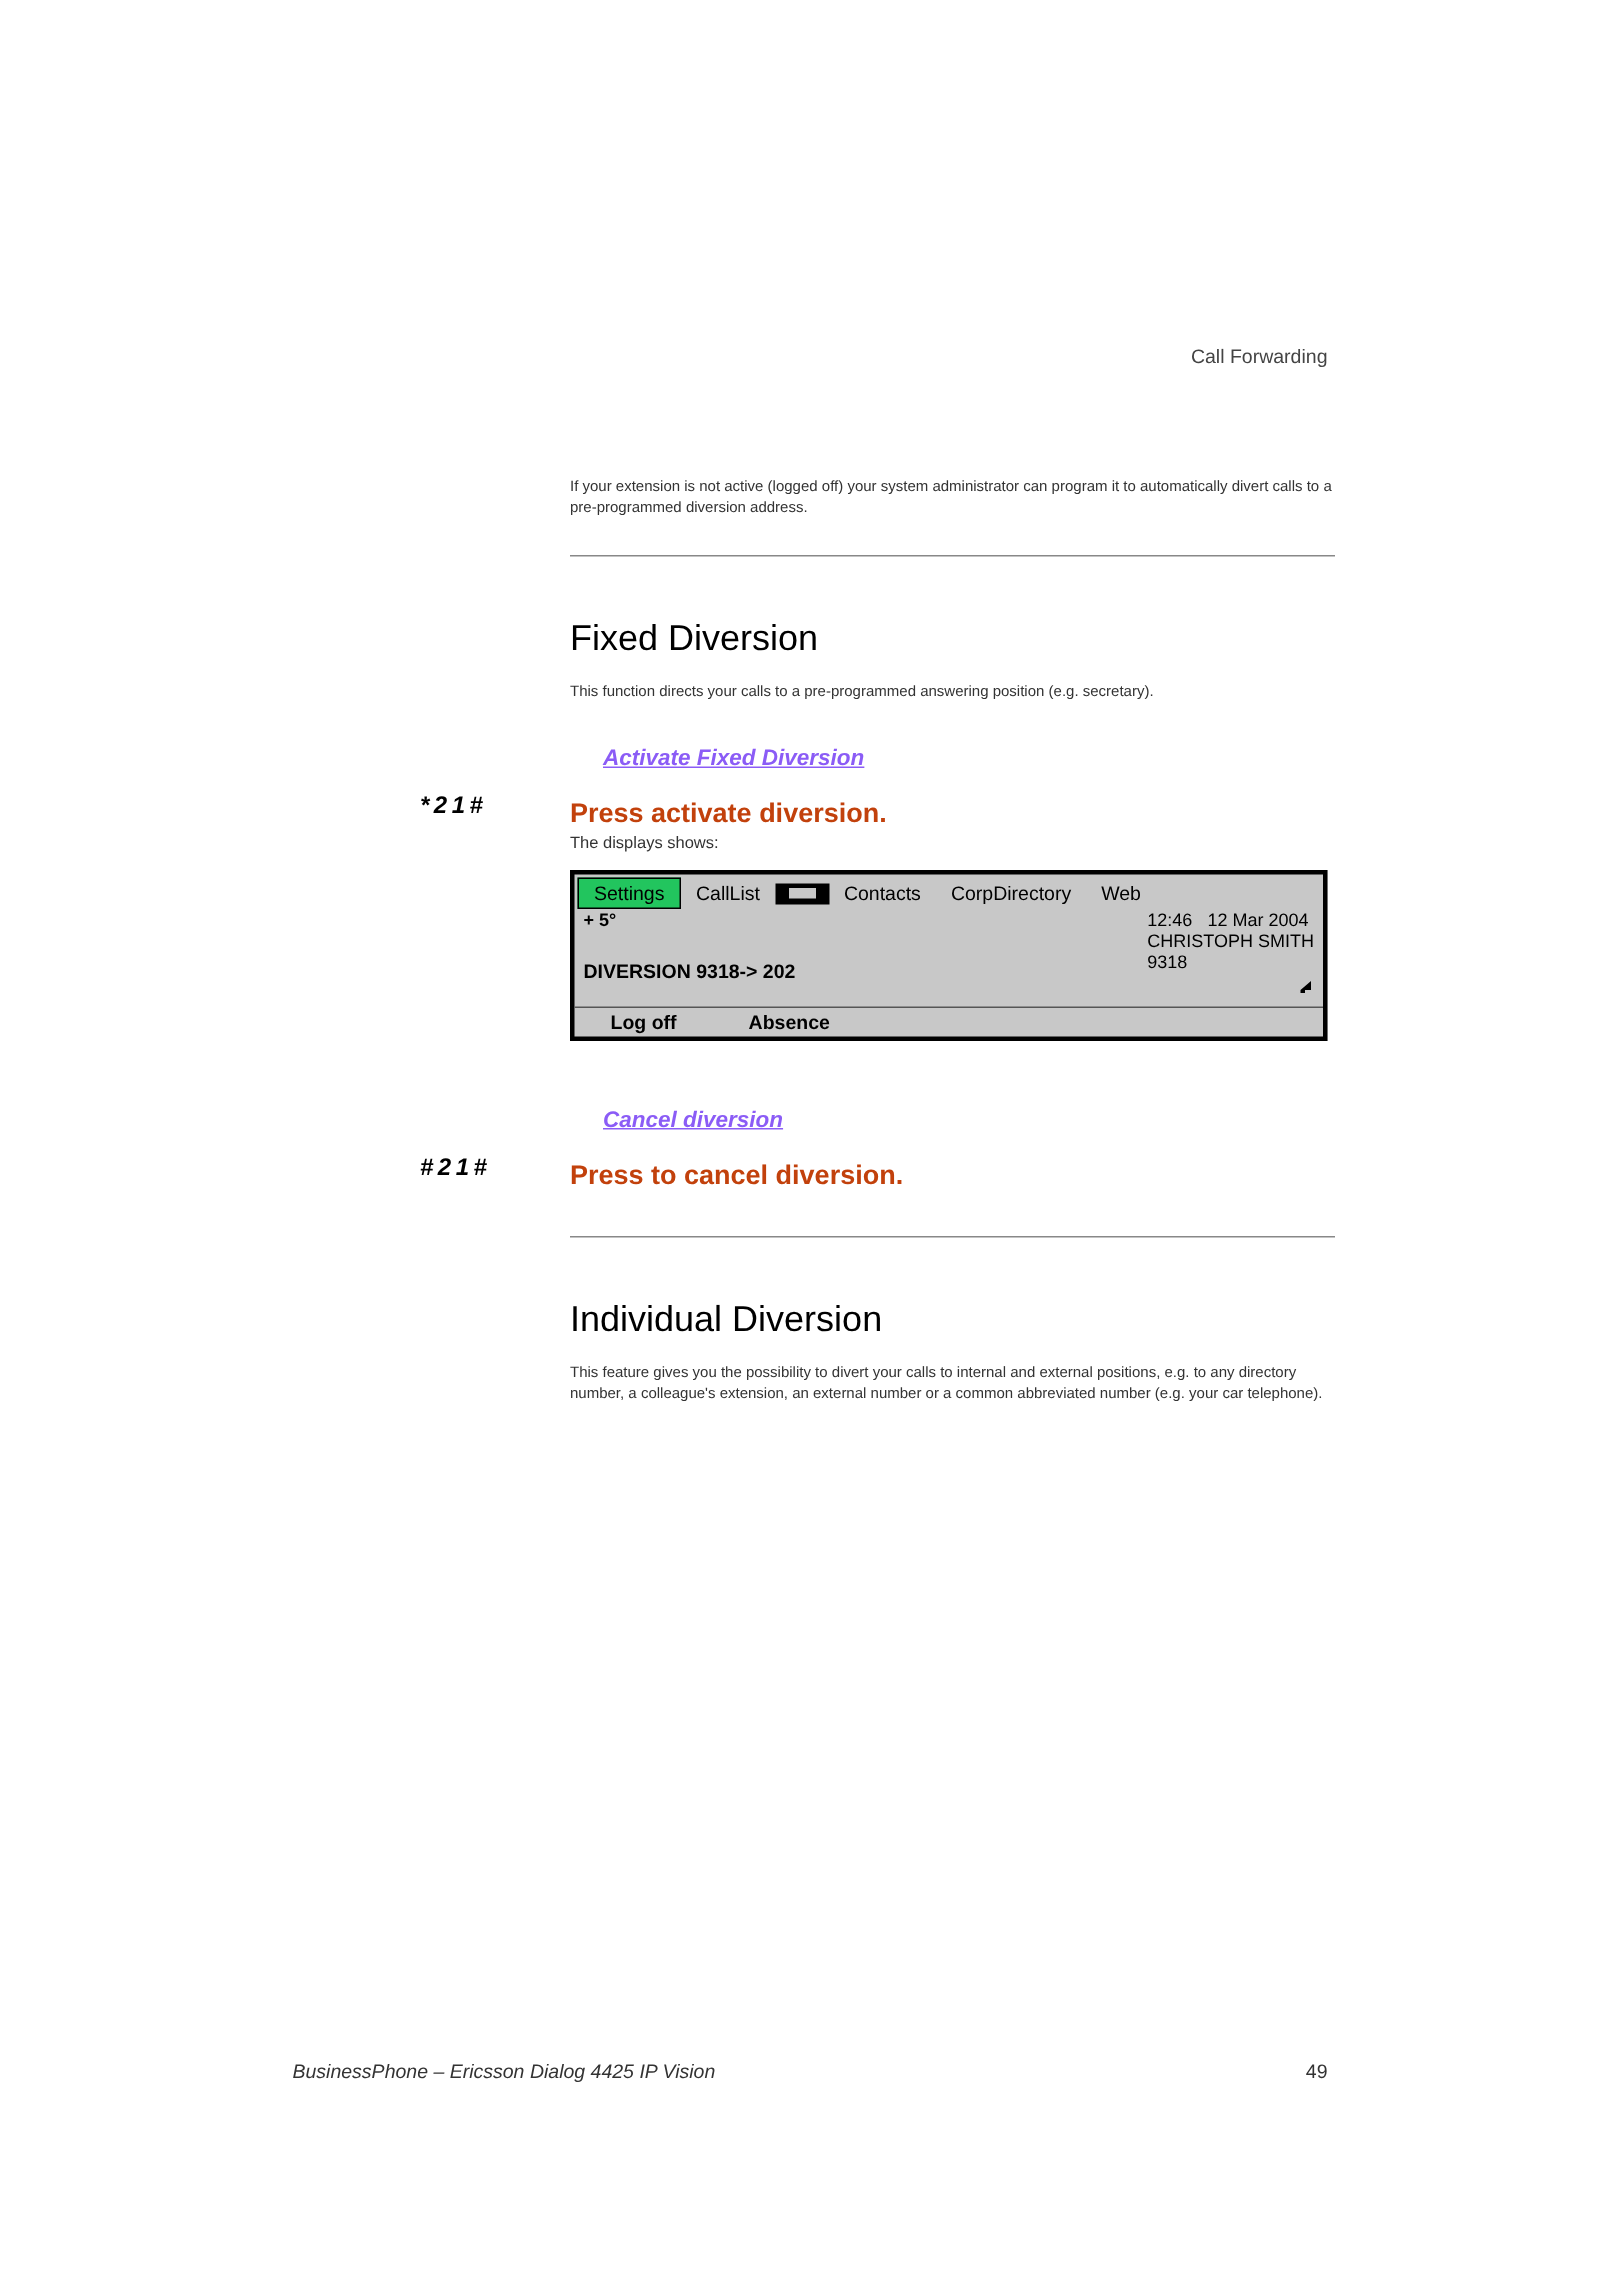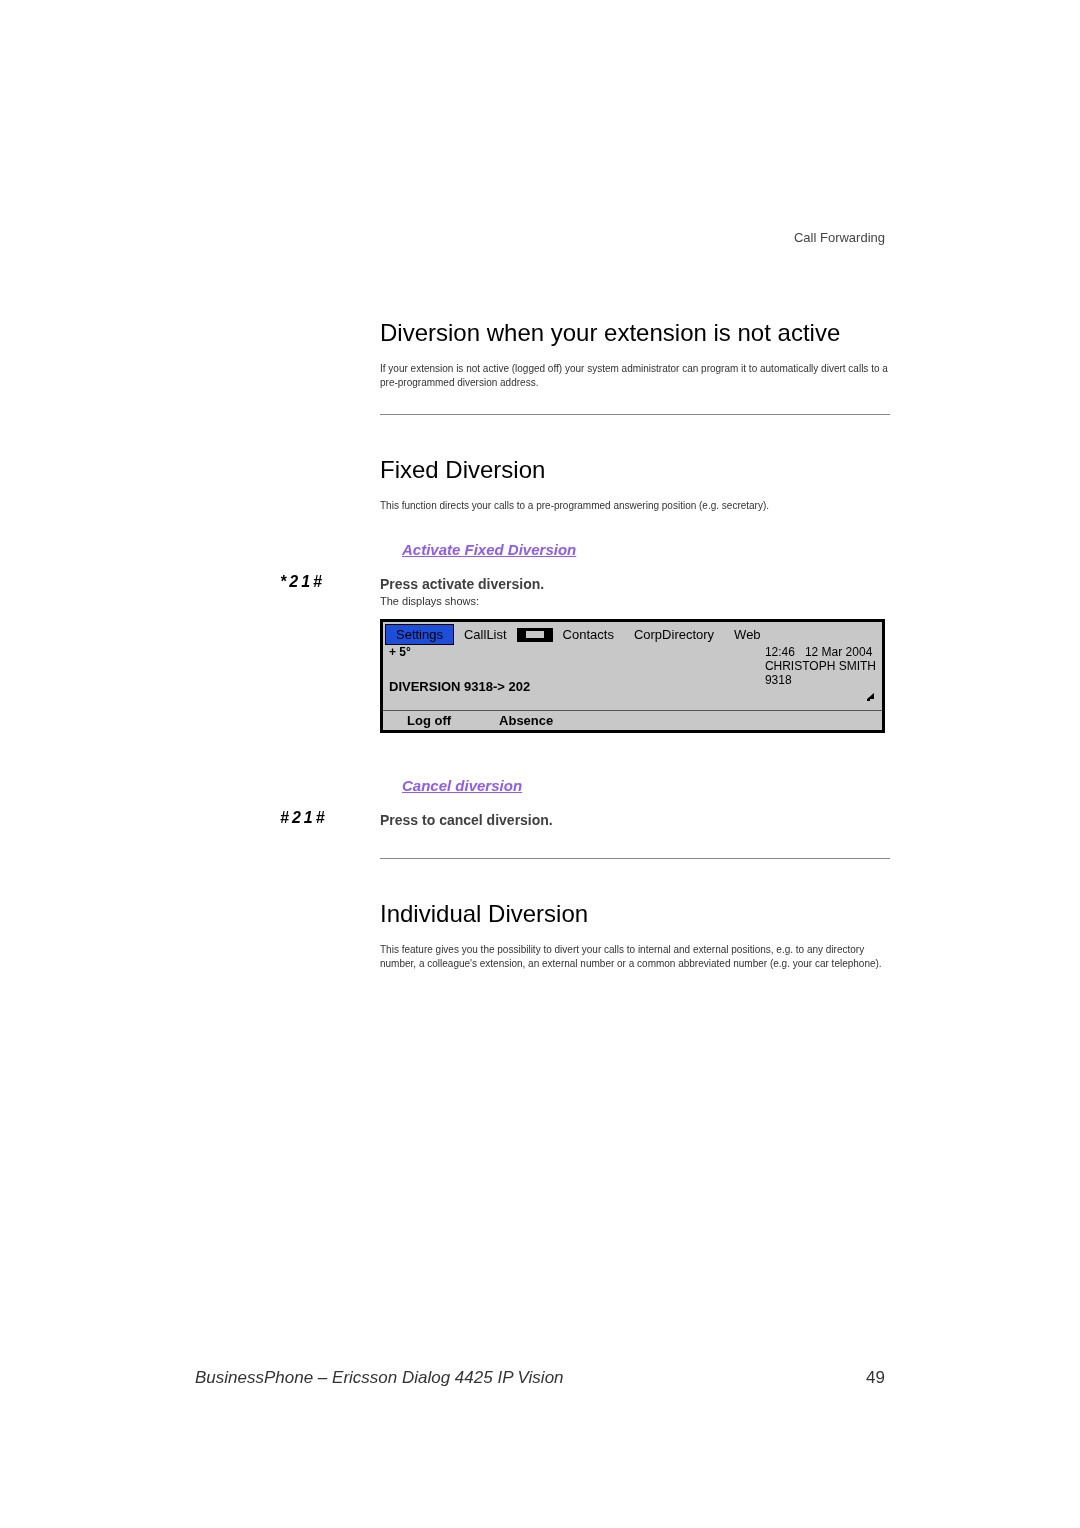--- a/index.html
+++ b/index.html
@@ -59,23 +59,23 @@
       font-size: 15px;
       font-weight: bold;
       font-style: italic;
       text-decoration: underline;
       color: #8b5cf6;
       margin-bottom: 18px;
       margin-top: 28px;
       margin-left: 22px;
     }
     .action-line {
-      font-size: 14px;
-      font-weight: bold;
-      color: #404040;
+      font-size: 18px;
+      font-weight: bold;
+      color: #c2410c;
       margin-bottom: 3px;
     }
     .sub-line {
       font-size: 11px;
       color: #333;
       margin-bottom: 12px;
     }
     .phone-display {
       border: 3px solid #000;
       background: #c8c8c8;
@@ -90,21 +90,21 @@
       gap: 0;
     }
     .phone-menu-item {
       font-size: 13px;
       color: #000;
       padding: 2px 10px;
       white-space: nowrap;
     }
     .phone-menu-item.selected {
       border: 1px solid #000;
-      background: #1d4ed8;
+      background: #22c55e;
     }
     .phone-menu-sep {
       background: #000;
       width: 36px;
       height: 14px;
       display: flex;
       align-items: center;
       justify-content: center;
     }
     .phone-menu-sep-inner {
@@ -147,37 +147,36 @@
       right: 8px;
       bottom: 28px;
     }
     .footer {
       position: absolute;
       bottom: 140px;
       left: 195px;
       width: 690px;
       display: flex;
       justify-content: space-between;
-      font-size: 17px;
+      font-size: 13px;
       font-style: italic;
       color: #333;
     }
     .footer .pagenum {
       font-style: normal;
     }
   </style>
 </head>
 <body>
 
 <div class="page">
   <div class="header-right">Call Forwarding</div>
 
   <div class="content">
 
-    <h2>Diversion when your extension is not active</h2>
     <p class="body-text">If your extension is not active (logged off) your system administrator can program it to automatically divert calls to a pre-programmed diversion address.</p>
 
     <hr class="section-divider">
 
     <h2>Fixed Diversion</h2>
     <p class="body-text">This function directs your calls to a pre-programmed answering position (e.g. secretary).</p>
 
     <div class="subhead">Activate Fixed Diversion</div>
     <div style="position:relative;">
       <span class="left-code" style="left:-100px; top:-3px;">*21#</span>

